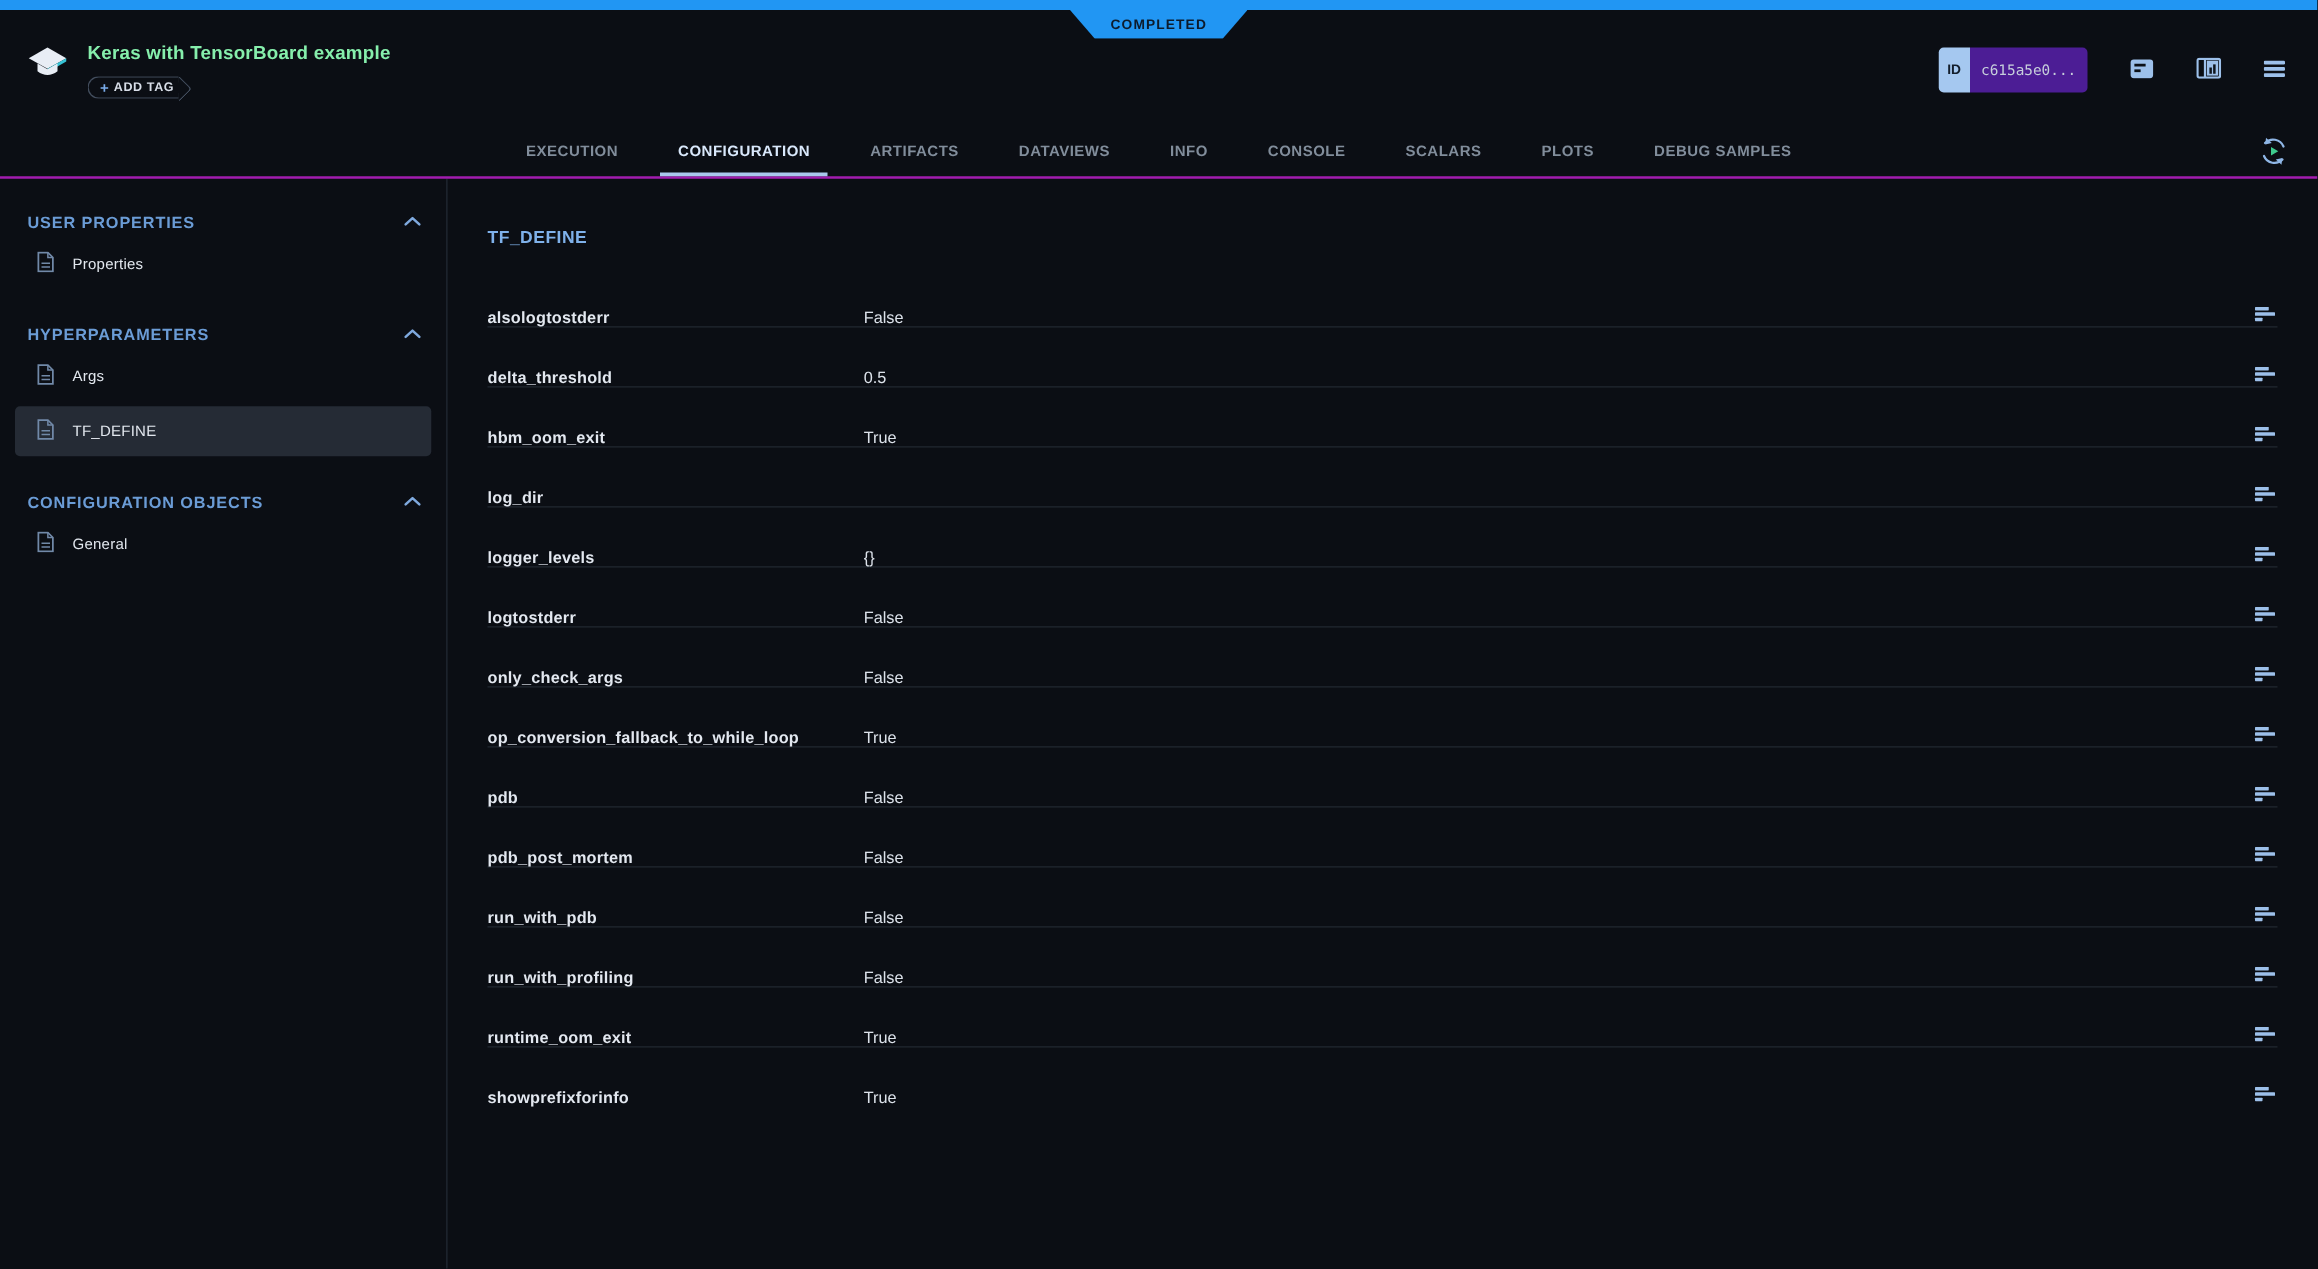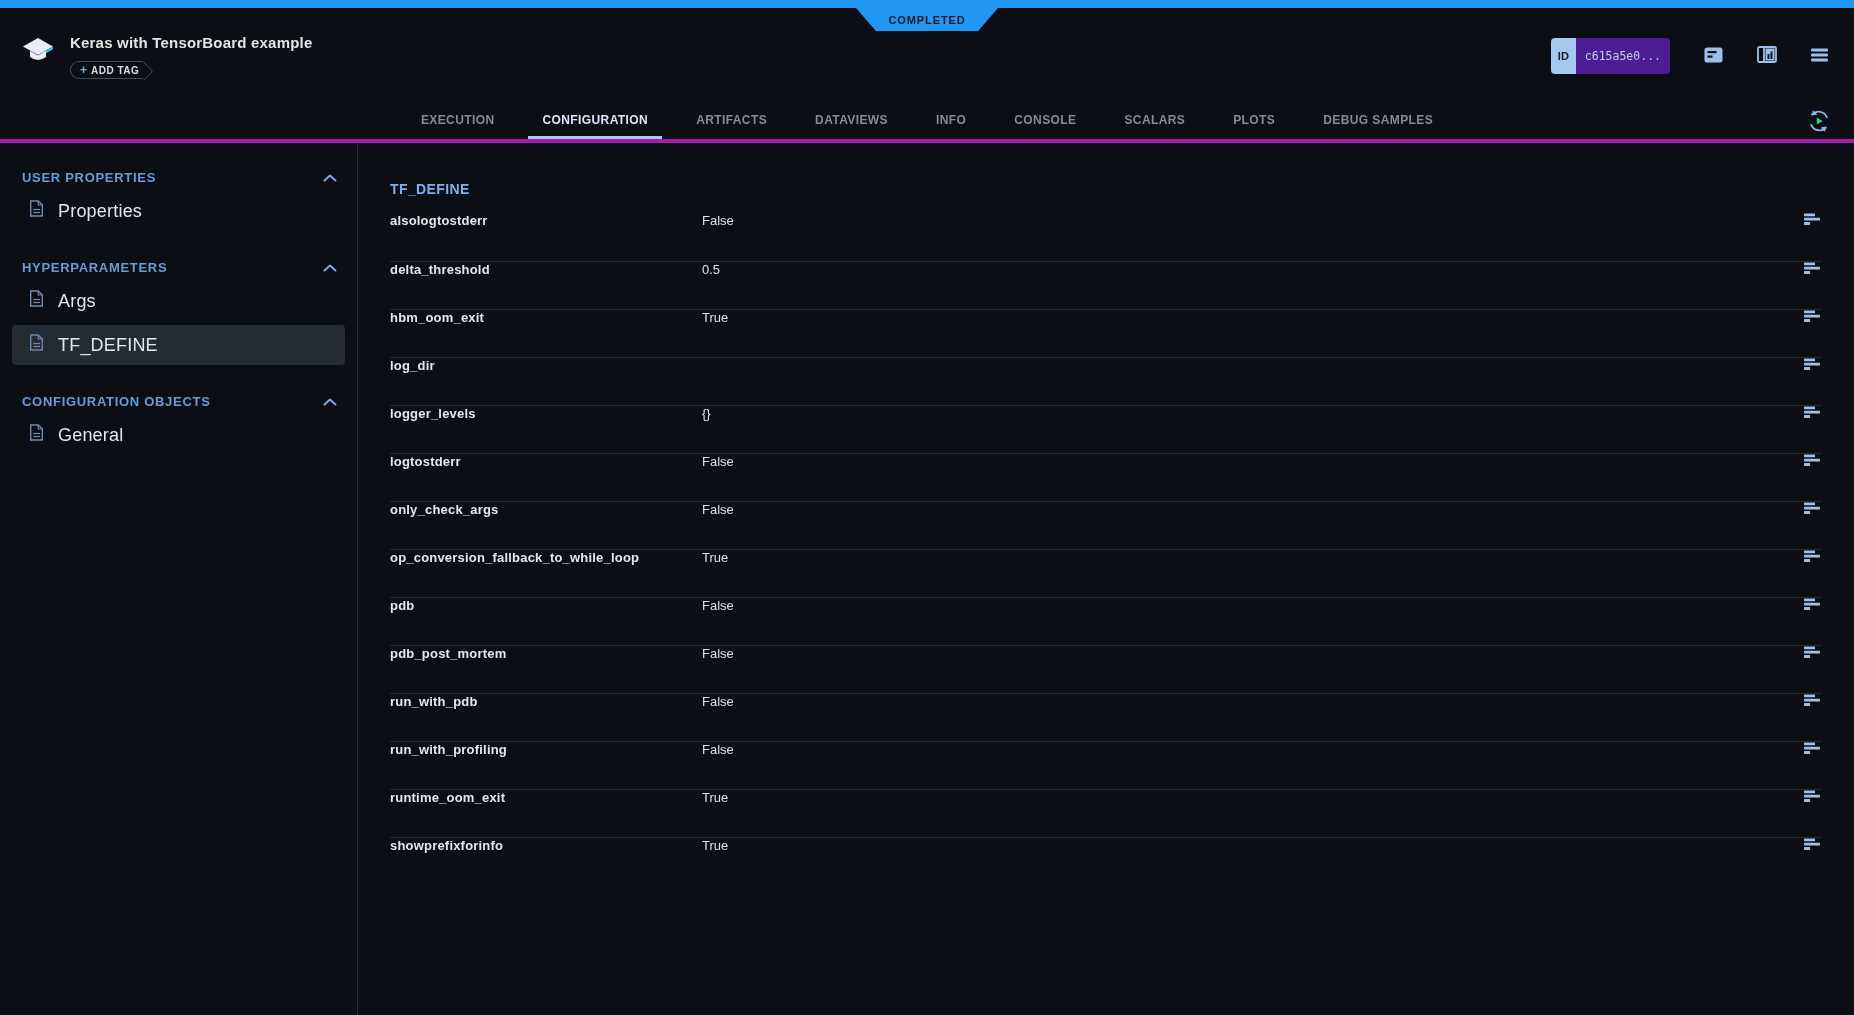--- a/index.html
+++ b/index.html
@@ -17,21 +17,21 @@
     width:142px; height:23px; background:#2196f3;
     clip-path:polygon(0 0,100% 0,86% 100%,14% 100%);
     display:flex; align-items:center; justify-content:center; z-index:5;
   }
   .status-badge span { font-size:11px; font-weight:bold; letter-spacing:0.9px; color:#0d1b2c; }
 
   
   .header { height:92px; display:flex; justify-content:space-between; align-items:flex-start; padding:0 26px 0 20px; }
   .header-left { display:flex; gap:14px; margin-top:26px; }
   .logo { margin-top:1px; }
-  .exp-title { font-size:15px; font-weight:bold; color:#e5e5e5; letter-spacing:0.2px; line-height:18px; }
+  .exp-title { font-size:15px; font-weight:bold; color:#86efac; letter-spacing:0.2px; line-height:18px; }
   .add-tag {
     position:relative; margin-top:9px; height:18px; width:max-content;
     display:flex; align-items:center; gap:4px;
     padding:0 4px 0 9px; border:1px solid #424d5d; border-right:none;
     border-radius:9px 0 0 9px; cursor:pointer;
   }
   .add-tag::after {
     content:""; position:absolute; right:-7px; top:2px; width:12.5px; height:12.5px;
     border-top:1px solid #424d5d; border-right:1px solid #424d5d;
     transform:rotate(45deg); border-radius:0 3px 0 0;
@@ -45,21 +45,21 @@
     background:#a5c8f0; color:#131e2c; font-weight:bold;
     display:flex; align-items:center; padding:0 7px; border-radius:4px 0 0 4px;
   }
   .id-chip .id-value {
     background:#4c1d95; color:#c6cedb; font-family:"DejaVu Sans Mono", monospace;
     display:flex; align-items:center; padding:0 9px; border-radius:0 4px 4px 0; font-size:11.5px;text-align:right;
   }
   .hicon { background:none; border:none; padding:0; margin-left:34px; cursor:pointer; display:flex; align-items:center; }
 
   
-  .tabbar { position:relative; height:43px; border-bottom:4px solid #a21caf; display:flex; justify-content:center; }
+  .tabbar { position:relative; height:43px; border-bottom:2px solid #a21caf; display:flex; justify-content:center; }
   .tabs { display:flex; gap:20px; height:100%; }
   .tab {
     display:flex; align-items:center; padding:0 14px; height:100%;
     font-size:12px; font-weight:600; letter-spacing:0.4px; color:#818d9b;
     background:none; border:none; cursor:pointer; font-family:inherit;
     border-bottom:3px solid transparent; padding-top:3px;
   }
   .tab.active { color:#d9e8fb; border-bottom-color:#a9c8ec; }
   .refresh-btn { position:absolute; right:22px; top:8px; background:none; border:none; padding:0; cursor:pointer; }
 
@@ -68,29 +68,29 @@
   .sidebar { width:358px; flex:none; border-right:1px solid #232a34; padding-top:8px; }
   .sb-section-header {
     display:flex; align-items:center; justify-content:space-between;
     margin-top:26px; padding:0 20px 0 22px; height:20px; cursor:pointer;
   }
   .sb-section:first-child .sb-section-header { margin-top:16px; }
   .sb-section-title { color:#6b9cd6; font-size:13px; font-weight:bold; letter-spacing:0.7px; }
   .sb-item {
     display:flex; align-items:center; gap:14px; height:40px;
     margin:4px 12px 0 12px; padding-left:17px; border-radius:4px;
-    font-size:18px; color:#e2e7ee; cursor:pointer;
+    font-size:12px; color:#e2e7ee; cursor:pointer;
   }
   .sb-item.selected { background:#252b35; }
   .sb-item .lbl { letter-spacing:0.2px; }
 
   
   .main { flex:1; padding:38px 32px 0 32px; }
   .content-title { color:#7fb1ea; font-size:14px; font-weight:600; letter-spacing:0.4px; margin:0 0 16px 0; }
-  .param-row { display:flex; align-items:flex-start; height:48px;gap:11px; }
+  .param-row { display:flex; align-items:flex-end; height:48px; }
   .param-row + .param-row { border-top:1px solid #222831; }
   .param-key { width:301px; flex:none; font-size:13px; font-weight:bold; color:#e3e8f0; letter-spacing:0.2px; }
   .param-value { flex:1; font-size:13px; color:#dce2ea; }
   .param-action { background:none; border:none; padding:0; width:24px; cursor:pointer; display:flex; justify-content:flex-end; }
 </style>
 </head>
 <body>
 
 <div class="topbar"></div>
 <div class="status-badge">

